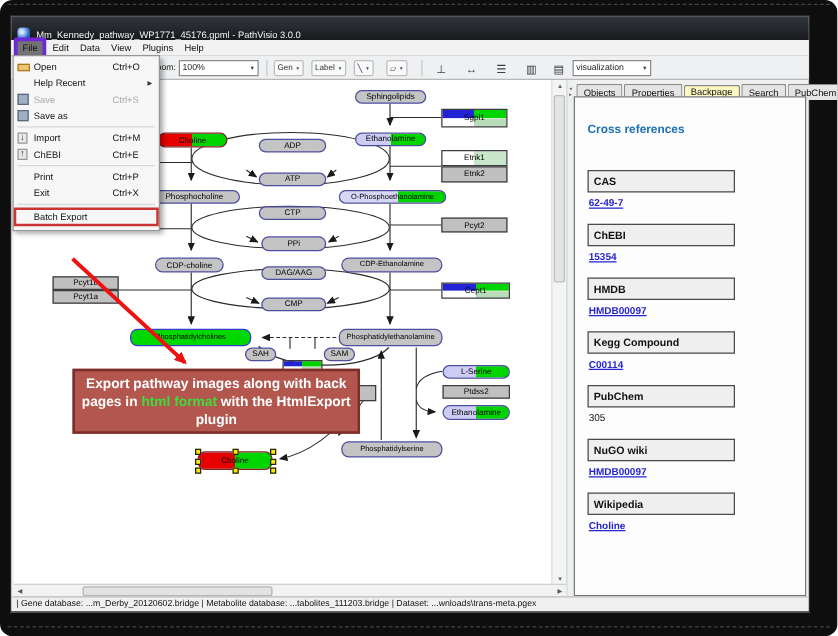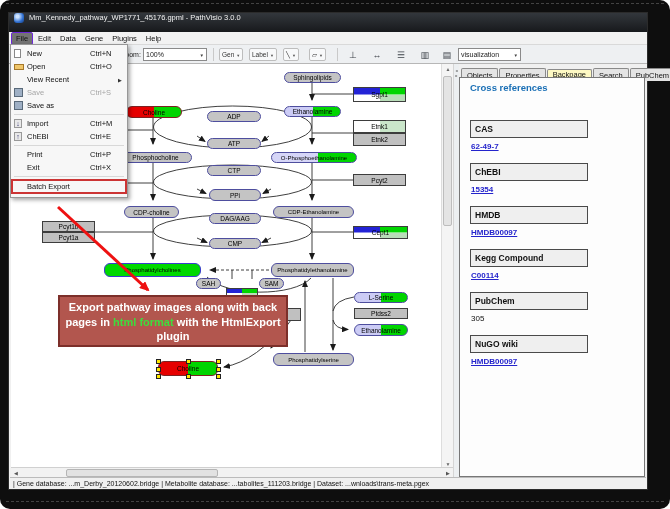--- a/index.html
+++ b/index.html
@@ -1,26 +1,26 @@
 <!DOCTYPE html>
 <html><head>
 <meta charset="utf-8">
 <style>
   html,body{margin:0;padding:0;background:#fff;}
   *{box-sizing:border-box;}
   .frame{position:relative;width:670px;height:509px;background:#0e0e0e;border-radius:10px;overflow:hidden;font-family:"Liberation Sans",sans-serif;}
   .frame-dash{position:absolute;left:6px;right:6px;border-top:1px dashed #6f6f6f;opacity:.55;}
   .window{position:absolute;left:8px;top:12px;width:640px;height:478px;background:#f0f0f0;border:1px solid #2b2b2b;}
   
-  .titlebar{position:absolute;left:0;top:0;right:0;height:19px;background:linear-gradient(#33373c,#17191c);display:flex;align-items:flex-start;padding-left:5px;color:#f2f2f2;font-size:7.5px;}
+  .titlebar{position:absolute;left:0;top:0;right:0;height:19px;background:linear-gradient(#33373c,#17191c);display:flex;align-items:flex-end;padding-left:5px;color:#f2f2f2;font-size:7.5px;}
   .app-icon{width:10px;height:10px;border-radius:3px;background:radial-gradient(circle at 35% 35%,#cfe4ff 15%,#2f6fd0 60%,#173a78);margin-right:5px;flex:none;}
   
   .menubar{position:absolute;left:0;top:19px;right:0;height:13px;background:#f2f2f2;border-bottom:1px solid #d9d9d9;display:flex;align-items:center;font-size:7.5px;color:#111;padding-left:2px;}
   .menu-item{padding:1px 4px;margin-right:1px;}
-  .menu-item.active{border:1px solid #6d28d9;background:#737373;border-radius:2px;}
+  .menu-item.active{border:3px solid #6d28d9;background:#737373;border-radius:2px;}
   
   .toolbar{position:absolute;left:0;top:32px;right:0;height:19px;background:#eef0f2;border-bottom:1px solid #b7b7b7;font-size:7px;color:#222;}
   .toolbar .tlabel{position:absolute;top:6px;}
   .combo{position:absolute;top:3px;height:13px;background:#fff;border:1px solid #8a8a8a;display:flex;align-items:center;justify-content:space-between;padding:0 2px;font-size:7px;}
   .combo .arr::before{content:"▼";font-size:4.5px;color:#444;margin-left:3px;}
   .tbtn{position:absolute;top:3px;height:13px;border:1px solid #bdbdbd;background:#f8f9fa;border-radius:2px;display:flex;align-items:center;padding:0 2px;font-size:6.5px;color:#333;}
   .tbtn .arr::before{content:"▼";font-size:4px;color:#555;margin-left:2px;}
   .tico{position:absolute;top:4px;width:16px;height:12px;text-align:center;font-size:9px;line-height:12px;color:#3a3f46;}
   .tsep{position:absolute;top:3px;width:1px;height:13px;background:#c9c9c9;}
   
@@ -31,21 +31,21 @@
   .splitter{position:absolute;left:444px;top:51px;width:6px;height:415px;background:#eceff1;border-left:1px solid #d5d5d5;font-size:4px;color:#555;text-align:center;padding-top:4px;}
   .hscroll{position:absolute;left:2px;bottom:12px;width:442px;height:10px;background:#f2f2f2;border-top:1px solid #d0d0d0;}
   .hscroll .sarr{position:absolute;top:0;width:10px;height:10px;font-size:5px;text-align:center;line-height:10px;color:#555;}
   .hscroll .thumb{position:absolute;left:55px;top:1px;width:152px;height:8px;background:#e2e2e2;border:1px solid #b5b5b5;border-radius:2px;}
   .statusbar{position:absolute;left:1px;right:1px;bottom:1px;height:11px;background:#f0f0f0;border-top:1px solid #bbb;font-size:7px;color:#111;line-height:11px;padding-left:3px;white-space:nowrap;overflow:hidden;}
   
   .right-panel{position:absolute;left:450px;top:51px;width:188px;bottom:12px;}
   .tabs{position:absolute;left:2px;top:0;height:14px;white-space:nowrap;}
   .tab{display:inline-block;font-size:7.5px;color:#111;padding:2px 5px 1px;border:1px solid #8a8a8a;border-bottom:none;background:#e4e4e4;border-radius:2px 2px 0 0;margin-right:1px;}
   .tab.active{background:#fef9c3;padding-top:0;position:relative;top:-1px;}
-  .panel-content{position:absolute;left:0;top:13px;right:2px;bottom:0;background:#fdfdfd;border:1px solid #777;padding:4px 0 0 10px;overflow:hidden;}
+  .panel-content{position:absolute;left:0;top:13px;right:2px;bottom:0;background:#fdfdfd;border:1px solid #777;padding:20px 0 0 10px;overflow:hidden;}
   .xref-heading{color:#1a6fb5;font-size:9.5px;font-weight:bold;margin-bottom:27px;}
   .section{width:118px;margin-bottom:12px;}
   .sec-head{border:1px solid #4a4a4a;background:#efefef;font-size:8.5px;font-weight:bold;color:#111;padding:3px 4px;}
   .sec-val{display:block;margin:4px 0 0 1px;font-size:8px;font-weight:bold;color:#2424cc;}
   a.sec-val{text-decoration:underline;}
   .sec-val.plain{font-weight:normal;color:#111;text-decoration:none;}
   .expr-heading{font-size:9.5px;font-weight:bold;color:#111;margin-top:2px;}
   
   .node{position:absolute;display:flex;align-items:center;justify-content:center;z-index:2;}
   .node span{font-size:6.5px;color:#000;white-space:nowrap;}
@@ -89,21 +89,21 @@
 
     <div class="titlebar">
       <div class="app-icon"></div>
       <span>Mm_Kennedy_pathway_WP1771_45176.gpml - PathVisio 3.0.0</span>
     </div>
 
     <div class="menubar" id="menubar">
         <span class="menu-item active">File</span>
         <span class="menu-item">Edit</span>
         <span class="menu-item">Data</span>
-        <span class="menu-item">Gene</span>
+        <span class="menu-item">View</span>
         <span class="menu-item">Plugins</span>
         <span class="menu-item">Help</span>
       </div>
 
     <div class="toolbar">
       <span class="tlabel" style="left:112px">Zoom:</span>
       <div class="combo" style="left:134px;width:64px">
         <span>100%</span>
           <span class="arr"></span>
       </div>
@@ -312,52 +312,48 @@
               <a class="sec-val" href="#">C00114</a>
             </div>
             <div class="section">
               <div class="sec-head">PubChem</div>
               <div class="sec-val plain">305</div>
             </div>
             <div class="section">
               <div class="sec-head">NuGO wiki</div>
               <a class="sec-val" href="#">HMDB00097</a>
             </div>
+            <div class="section">
+              <div class="sec-head">Wikipedia</div>
+              <a class="sec-val" href="#">Choline</a>
+            </div>
           </div>
       </div>
     </div>
 
     <div class="hscroll">
       <div class="sarr" style="left:0">◀</div>
       <div class="thumb"></div>
       <div class="sarr" style="right:0">▶</div>
     </div>
 
     <div class="statusbar">| Gene database: ...m_Derby_20120602.bridge | Metabolite database: ...tabolites_111203.bridge | Dataset: ...wnloads\trans-meta.pgex</div>
 
     <div class="file-menu" id="file-menu">
-        <div class="fm-row">
-          <span class="ic new">
-            <i></i>
-          </span>
-          <span class="fm-label">New</span>
-          <span class="fm-short">Ctrl+N</span>
-          <span class="fm-sub"></span>
-        </div>
         <div class="fm-row">
           <span class="ic open">
             <i></i>
           </span>
           <span class="fm-label">Open</span>
           <span class="fm-short">Ctrl+O</span>
           <span class="fm-sub"></span>
         </div>
         <div class="fm-row">
           <span class="ic none"></span>
-          <span class="fm-label">View Recent</span>
+          <span class="fm-label">Help Recent</span>
           <span class="fm-short"></span>
           <span class="fm-sub">▶</span>
         </div>
         <div class="fm-row disabled">
           <span class="ic save">
             <i></i>
           </span>
           <span class="fm-label">Save</span>
           <span class="fm-short">Ctrl+S</span>
           <span class="fm-sub"></span>

